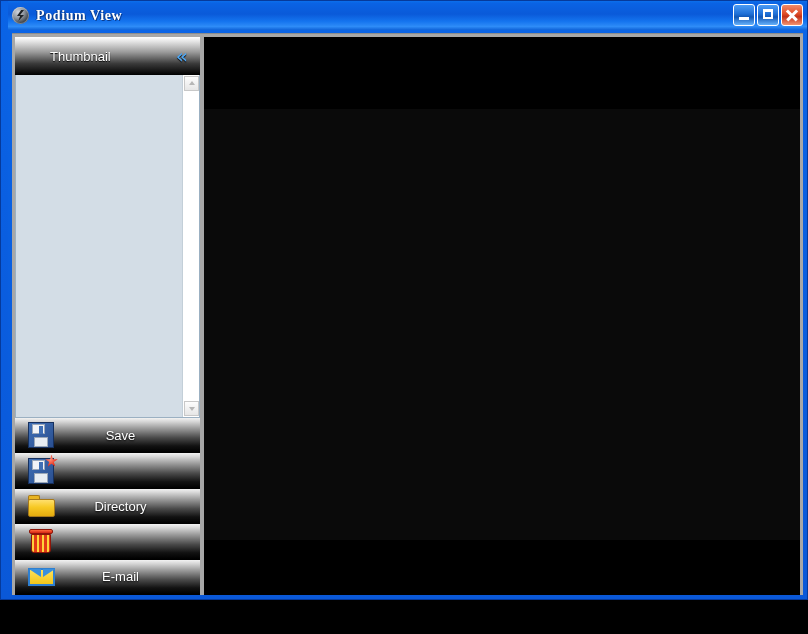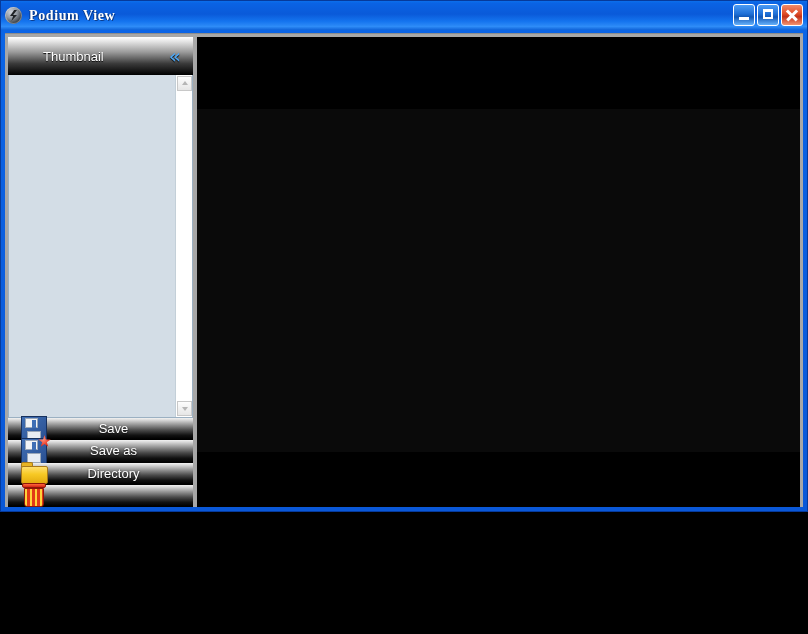--- a/index.html
+++ b/index.html
@@ -11,26 +11,27 @@
     width: 808px;
     height: 634px;
     overflow: hidden;
     font-family: "Liberation Sans", sans-serif;
   }
 
   
   .window {
     position: absolute;
     left: 0; top: 0;
-    width: 808px; height: 512px;
+    width: 808px; height: 600px;
     box-sizing: border-box;
     background: linear-gradient(180deg,#0a64e6 0%,#0a5ee0 40%,#0a58d8 100%);
     border: 1px solid #063a9b;
     display: flex;
     flex-direction: column;
+    padding-left: 7px;
   }
 
   
   .titlebar {
     height: 29px;
     flex: 0 0 29px;
     position: relative;
     background: linear-gradient(180deg,
       #0b6fec 0%, #0a63e4 8%, #0a5ad9 45%,
       #1474ef 70%, #2e8cf7 88%, #0f63d8 100%);
@@ -401,38 +402,45 @@
             <span class="txt">Save</span>
           </div>
 
           <div class="action-btn">
             <span class="ico ico-floppy">
               <span class="body"></span>
                 <span class="shutter"></span>
                 <span class="label"></span>
                 <span class="star"></span>
             </span>
-            <span class="txt">Save as</span>
           </div>
 
           <div class="action-btn">
             <span class="ico ico-folder">
               <span class="tab"></span>
                 <span class="main"></span>
             </span>
             <span class="txt">Directory</span>
           </div>
 
           <div class="action-btn">
             <span class="ico ico-trash">
               <span class="lid"></span>
                 <span class="can"></span>
             </span>
           </div>
 
+          <div class="action-btn">
+            <span class="ico ico-mail">
+              <span class="env"></span>
+                <span class="flapL"></span>
+                <span class="flapR"></span>
+            </span>
+            <span class="txt">E-mail</span>
+          </div>
 
         </div>
       </div>
 
       <div class="video-wrap">
         <div class="letterbox-top"></div>
         <div class="video-main"></div>
         <div class="letterbox-bottom"></div>
       </div>
 

